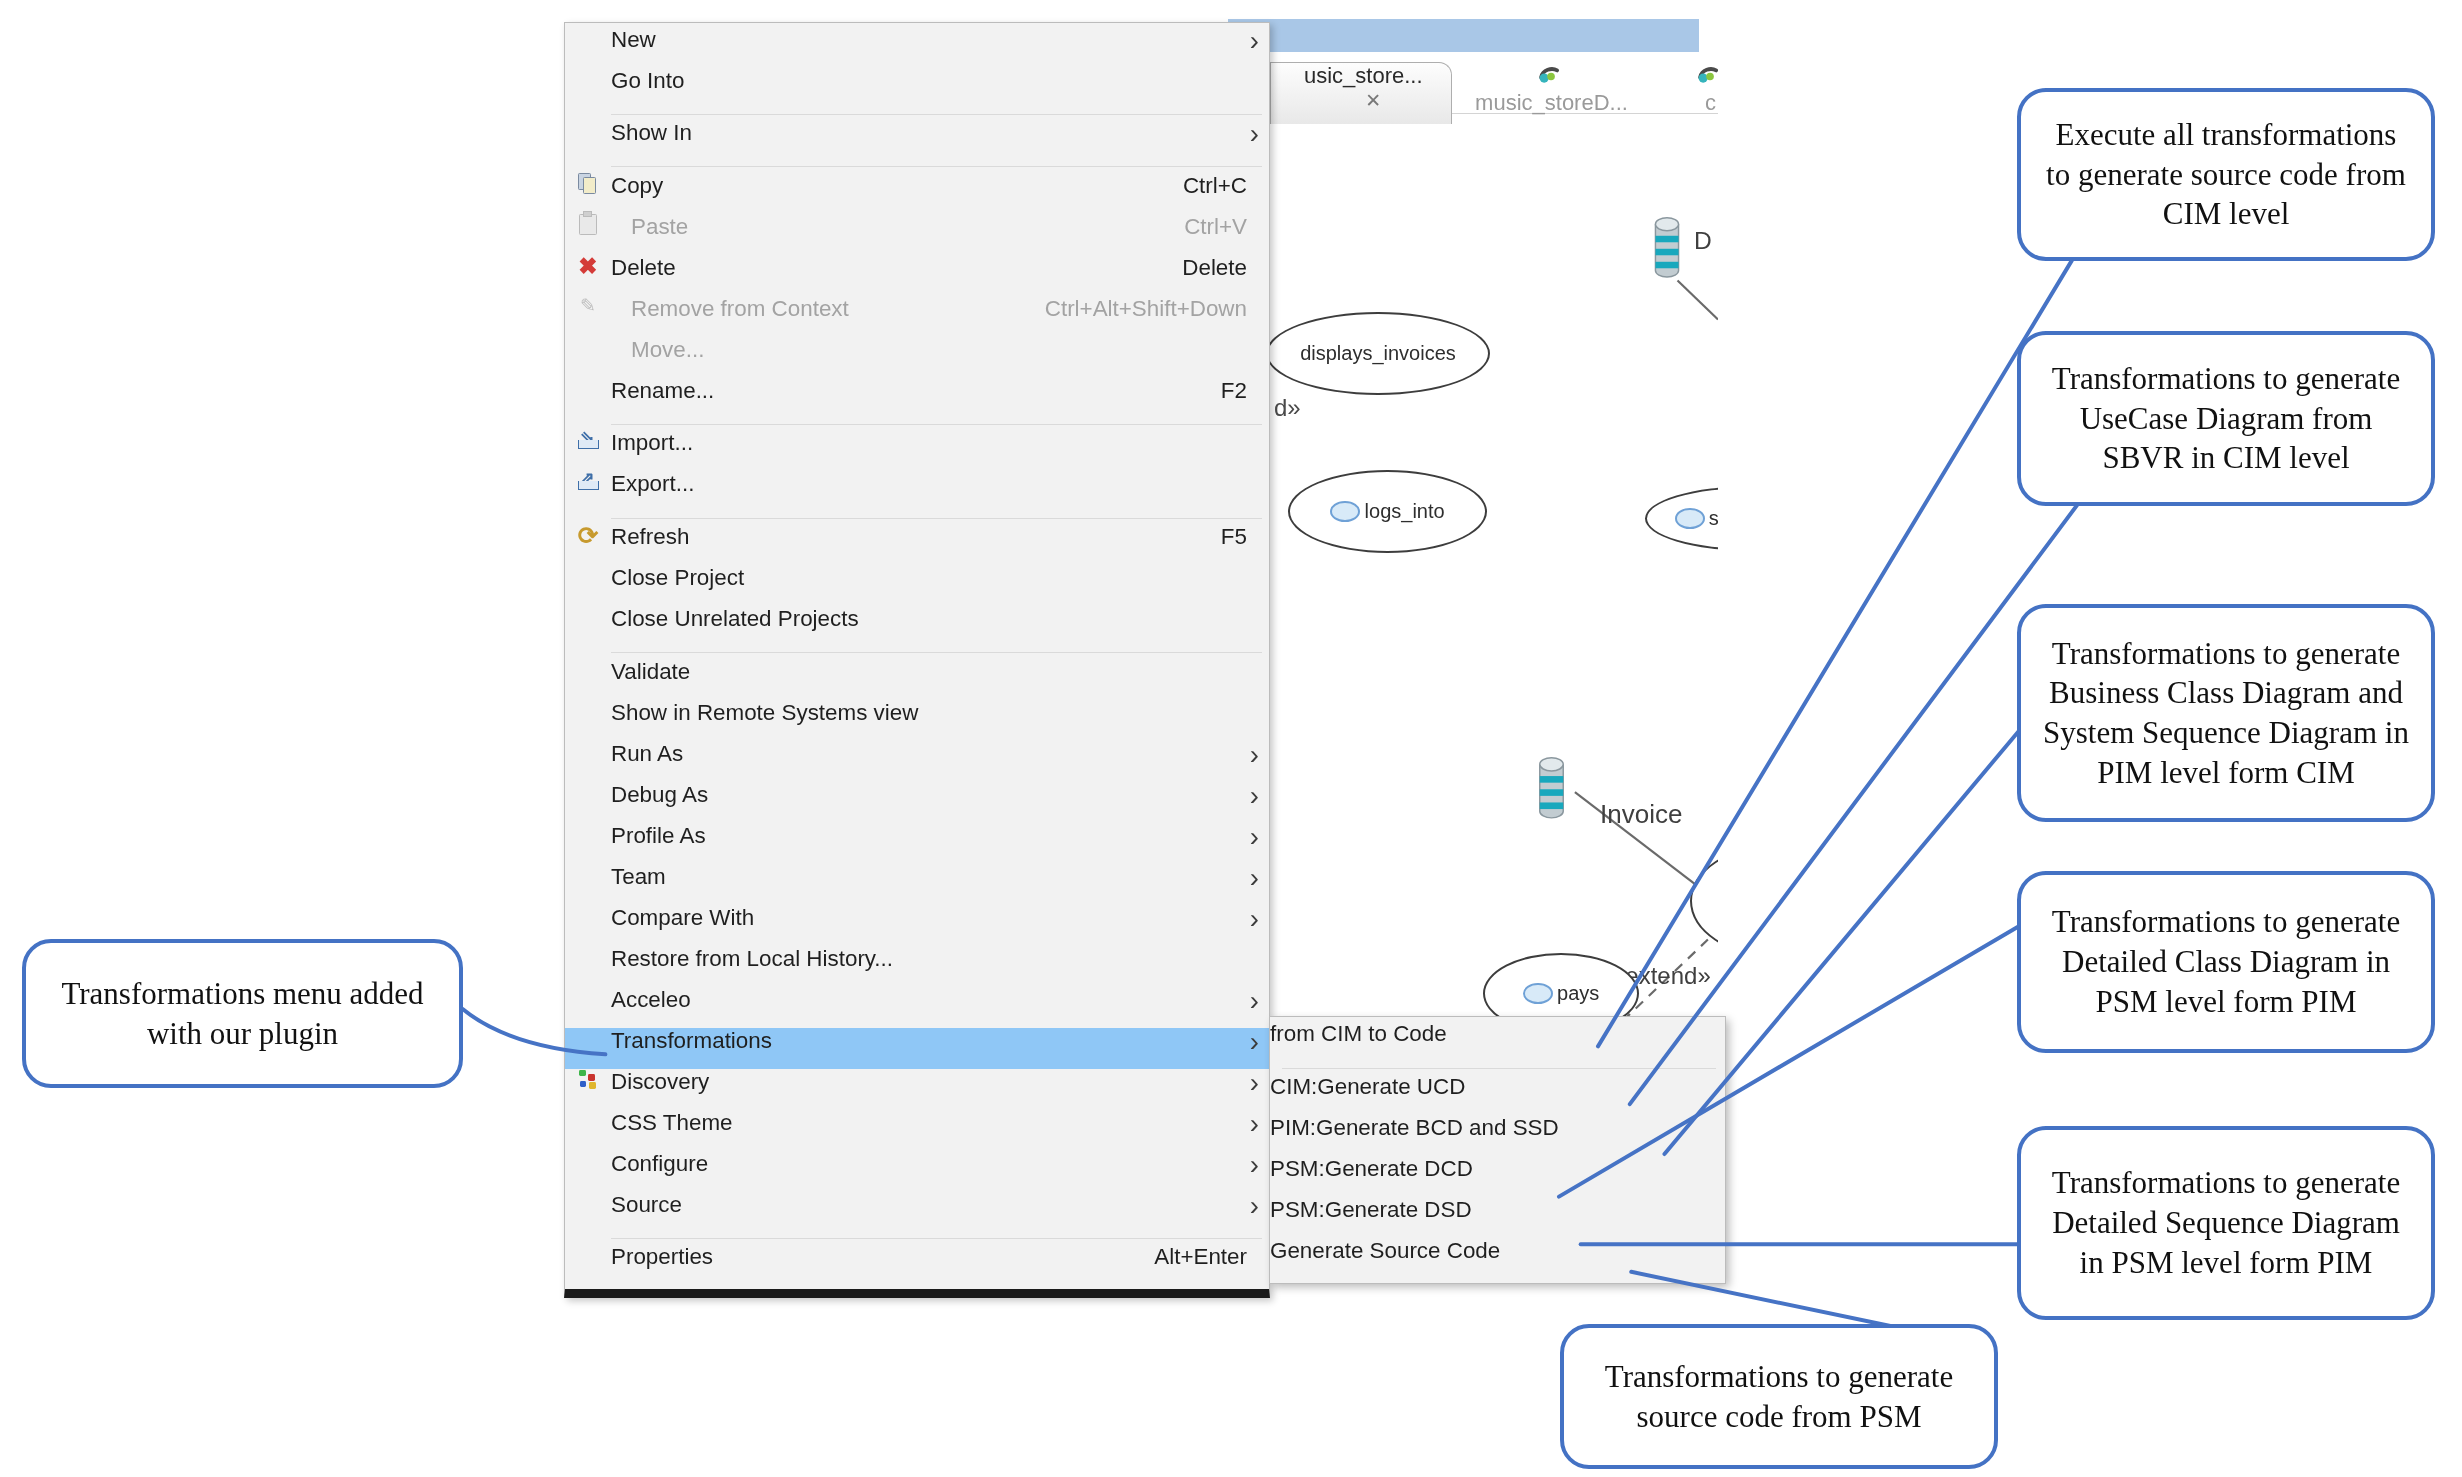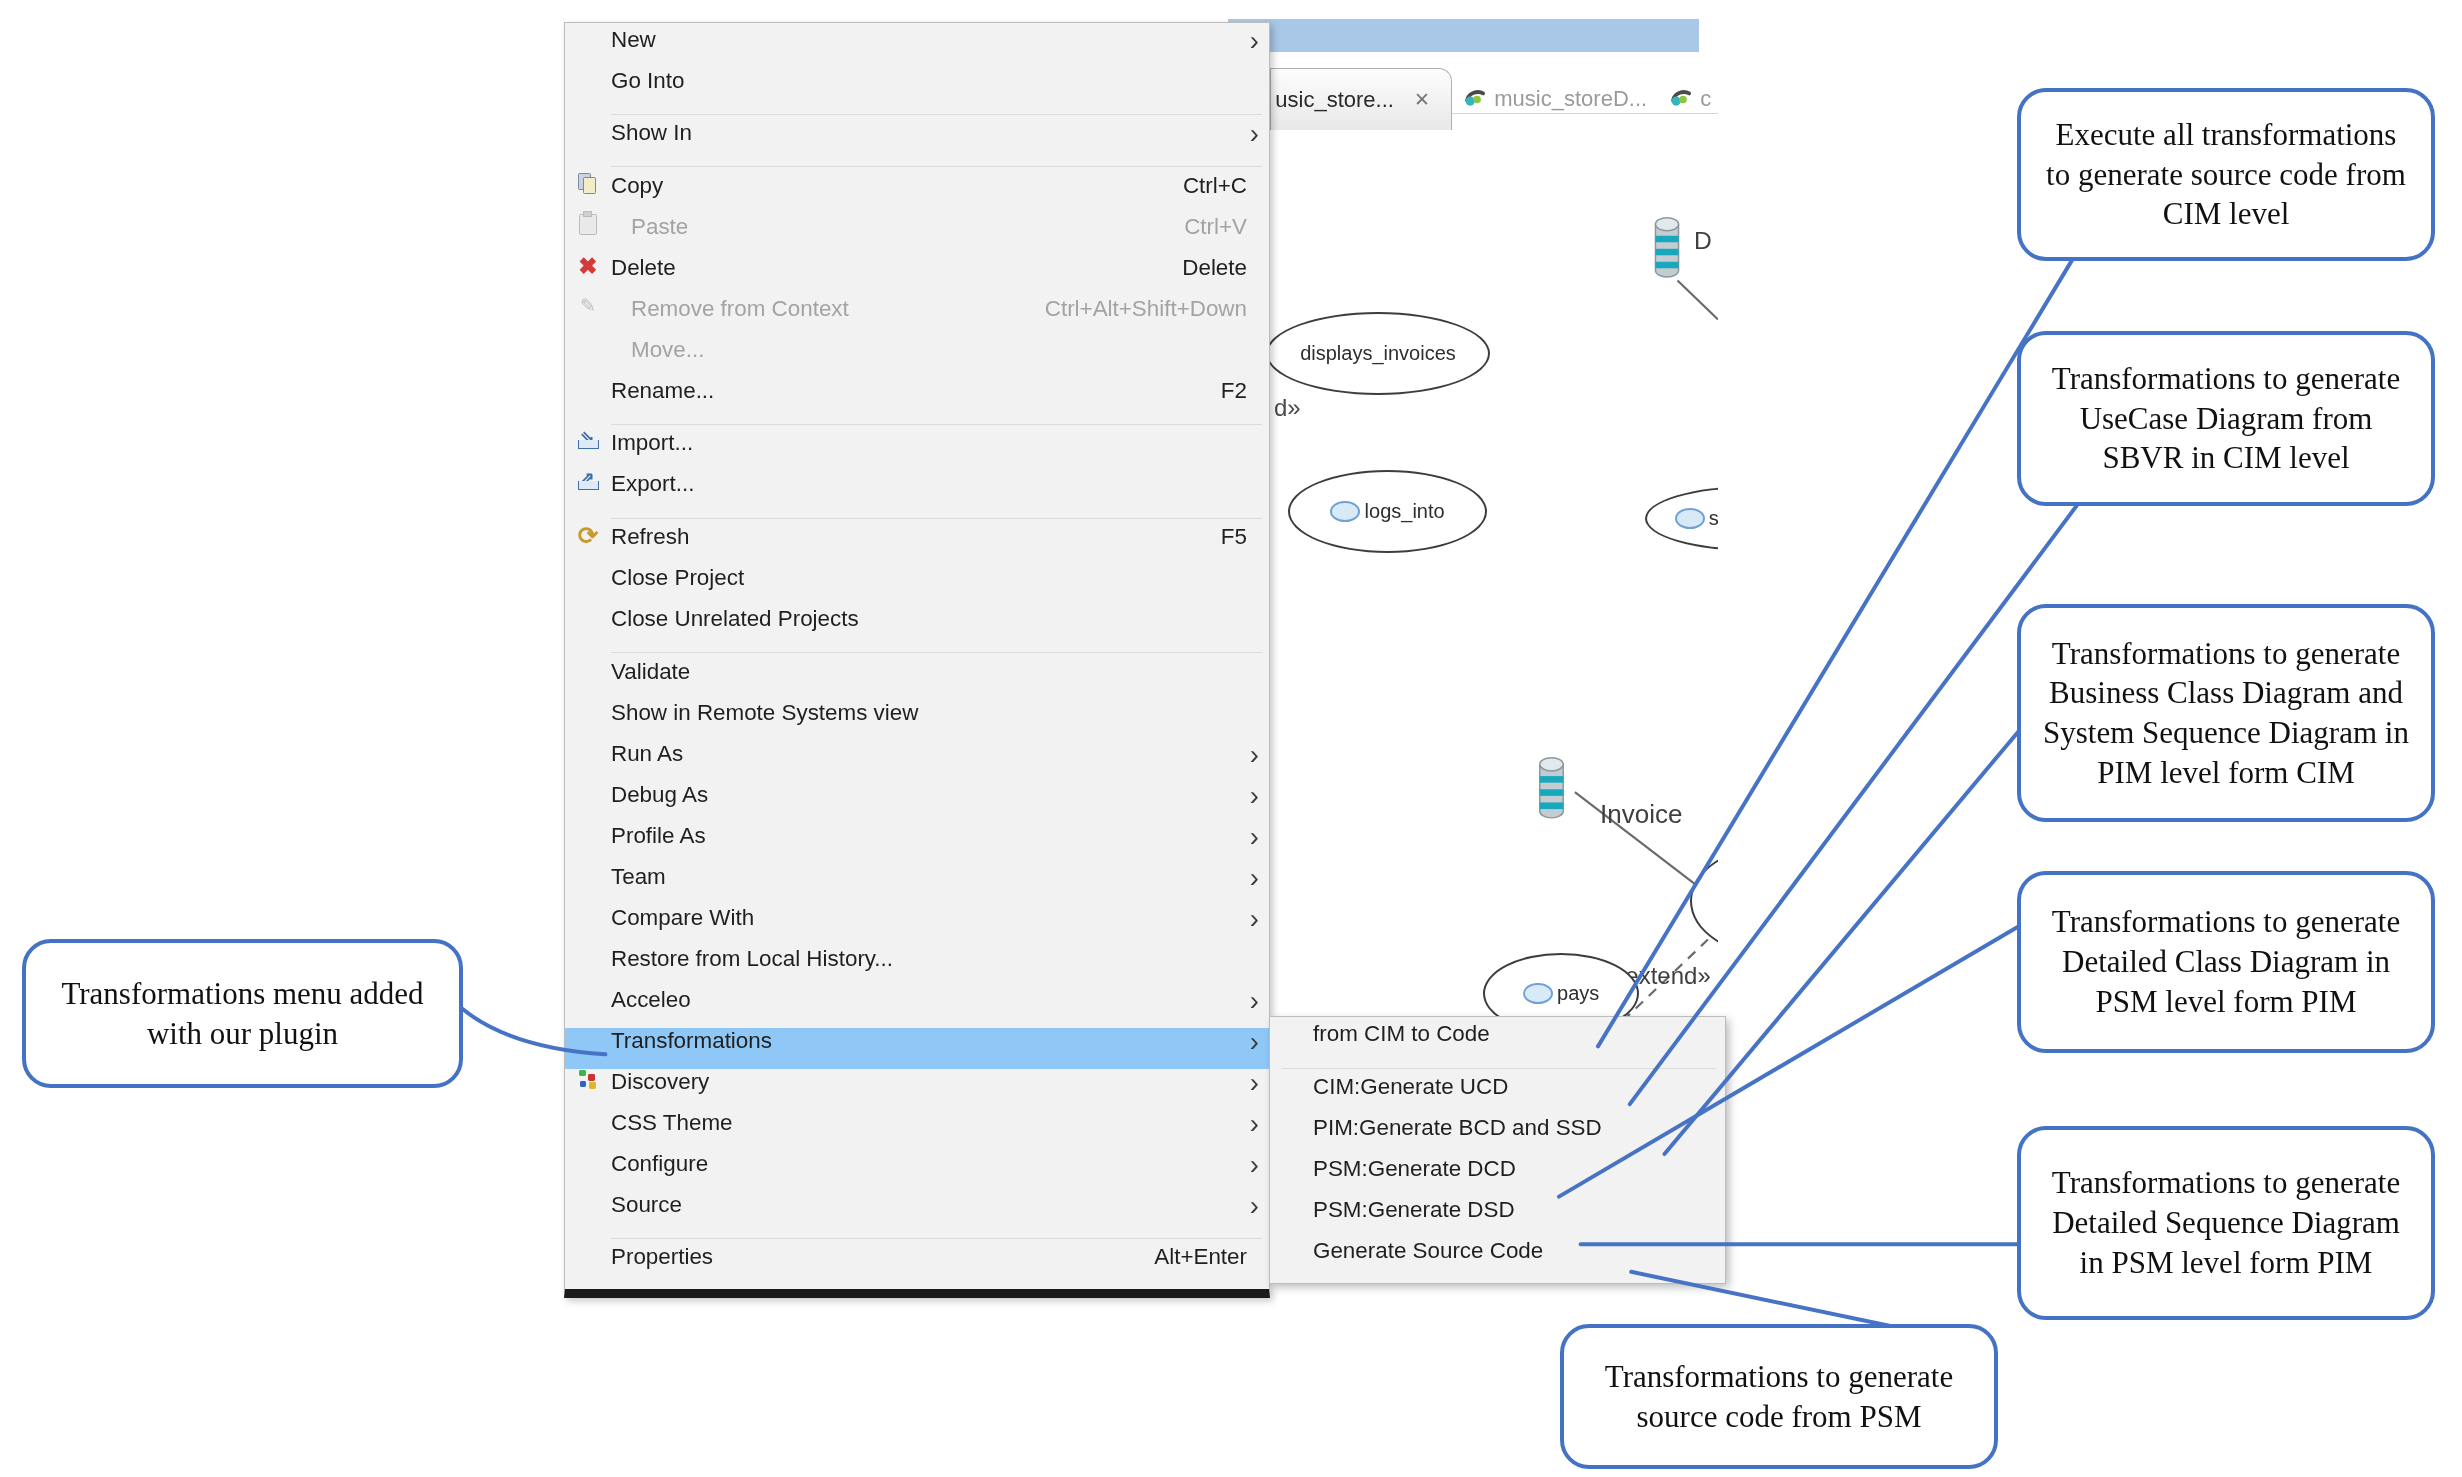--- a/index.html
+++ b/index.html
@@ -13,21 +13,21 @@
   .editor{
     position:absolute;left:1228px;top:0;width:490px;height:1478px;
     background:#ffffff;z-index:1;overflow:hidden;
   }
   .titlebar{
     position:absolute;left:0;top:19px;width:471px;height:33px;
     background:#a9c7e7;border-bottom:2.2px solid #93aecf;
   }
   .tabstrip{position:absolute;left:0;top:52px;width:490px;height:62px;background:#ffffff;}
   .tabstrip .strip-line{position:absolute;left:0;bottom:0;width:100%;height:1.4px;background:#d4d4d4;}
-  .tab{position:absolute;top:16px;height:61px;display:flex;align-items:center;font-size:22px;color:#9a9a9a;}
+  .tab{position:absolute;top:10px;height:61px;display:flex;align-items:center;font-size:22px;color:#9a9a9a;flex-direction:column;}
   .tab.active{
     left:42px;width:176px;
     background:linear-gradient(#fdfdfd,#e8e8e8);
     border:1.4px solid #aeaeae;border-bottom:none;border-radius:0 13px 0 0;
     color:#2a2a2a;z-index:2;padding-left:4.3px;
   }
   .tab.t2{left:233px;width:181px;}
   .tab.t3{left:439px;width:87px;}
   .tab .close{margin-left:20px;color:#787878;font-size:19px;}
   .model-icon{display:inline-block;width:27.5px;height:27.5px;margin-right:5.8px;flex:0 0 27.5px;}
@@ -63,21 +63,21 @@
     font-size:22.4px;color:#1f1f1f;white-space:nowrap;
   }
   .menu-item.disabled{color:#a3a3a3;gap:20px;}
   .menu-item.highlight{background:#8fc7f6;}
   .mi-gutter{width:46px;flex:0 0 46px;display:flex;align-items:center;justify-content:center;position:relative;}
   .mi-label{flex:1;overflow:hidden;}
   .mi-shortcut{position:absolute;right:22px;}
   .mi-arrow{position:absolute;right:10px;font-size:27.5px;color:#3c3c3c;line-height:1;}
   .menu-sep{height:11.6px;display:flex;align-items:center;}
   .menu-sep .sep-line{height:0;border-top:1.4px solid #dadada;margin:0 7.2px 0 46px;width:100%;}
-  .submenu .menu-item{padding-left:43px;}
+  .submenu .menu-item{}
   .submenu .menu-sep .sep-line{margin:0 8.7px 0 11.6px;}
 
   
   .ic-copy{position:relative;width:22px;height:22px;display:inline-block;}
   .ic-copy .pg{position:absolute;width:11.6px;height:14.5px;border:1.4px solid #7a8aa0;border-radius:1.4px;}
   .ic-copy .pg1{left:0.7px;top:0.7px;background:#c9d4e2;}
   .ic-copy .pg2{left:5.8px;top:4.3px;background:#f2ecc9;}
   .ic-paste{position:relative;width:16px;height:19.5px;display:inline-block;border:1.4px solid #bbbbbb;background:#e9e9e9;border-radius:1.4px;}
   .ic-paste::before{content:"";position:absolute;left:2.9px;top:-3.6px;width:7.2px;height:4.3px;background:#cfcfcf;border:0.7px solid #bbbbbb;}
   .ic-delete{color:#d43b38;font-size:23px;font-weight:bold;line-height:1;}

